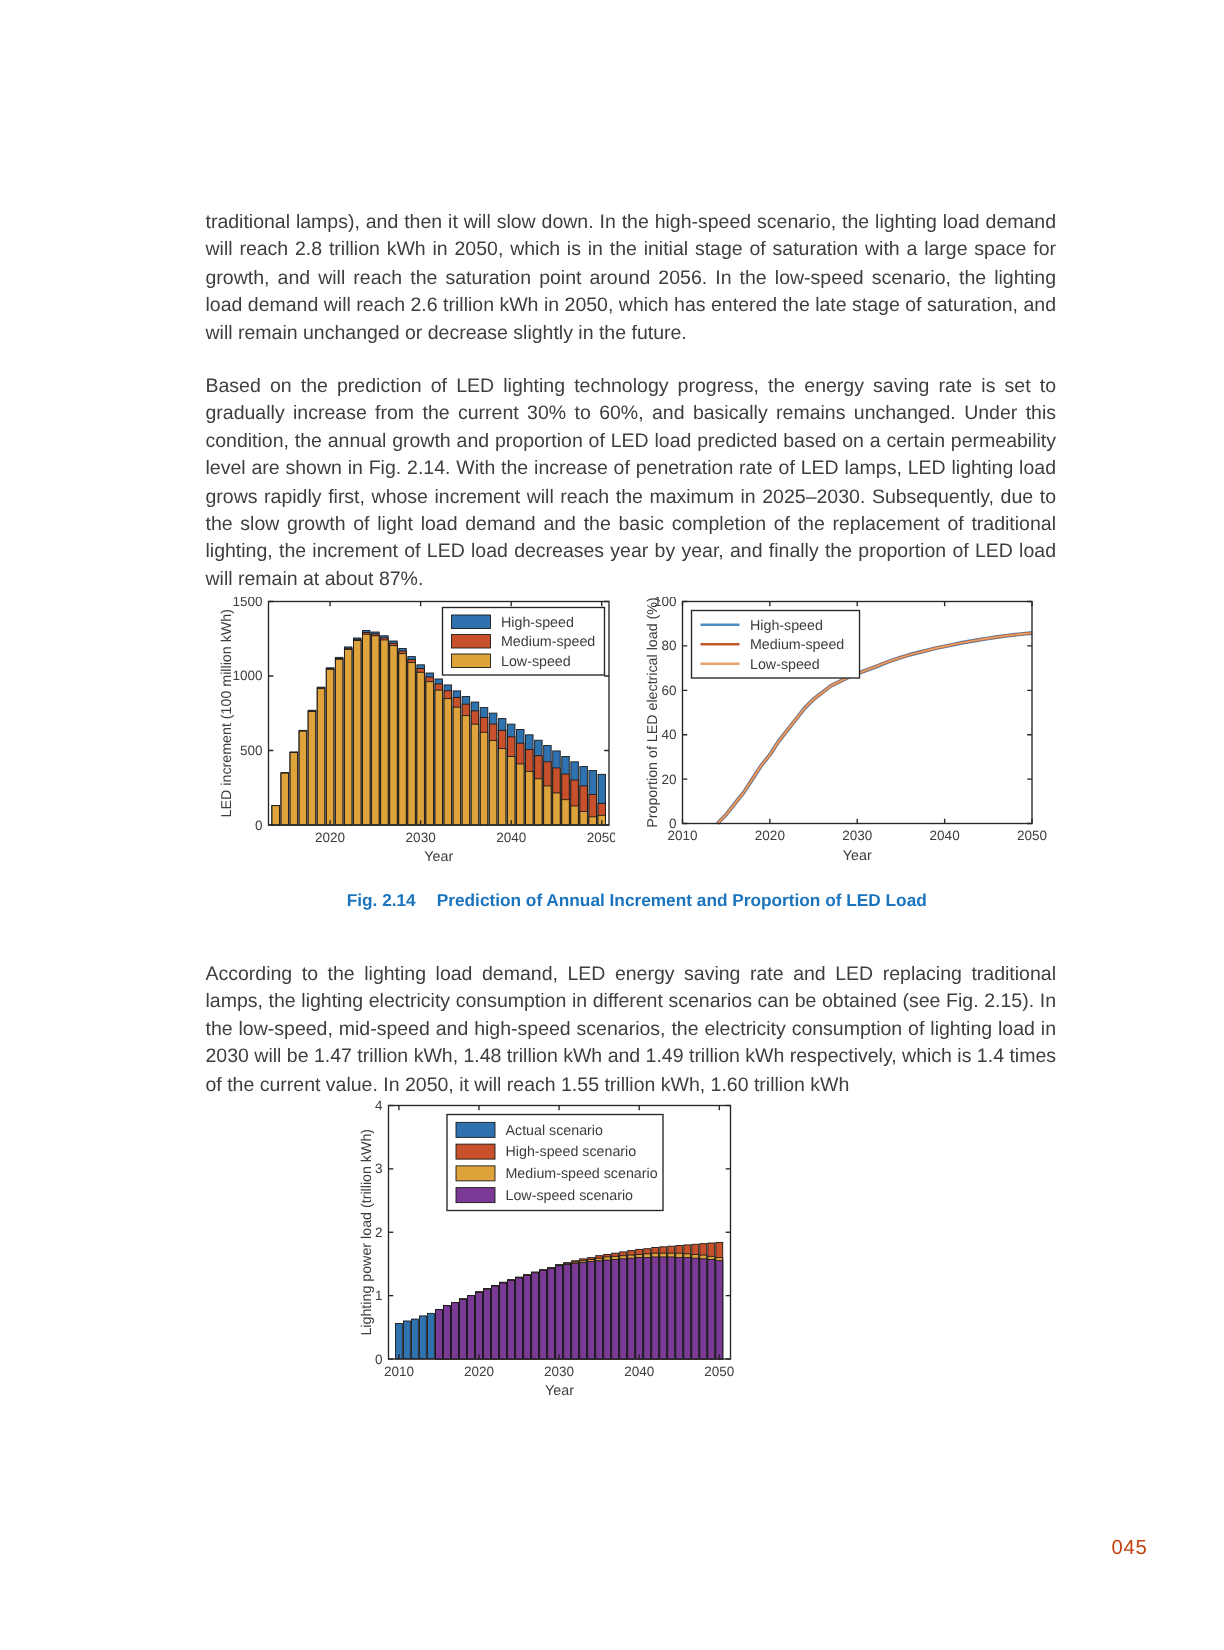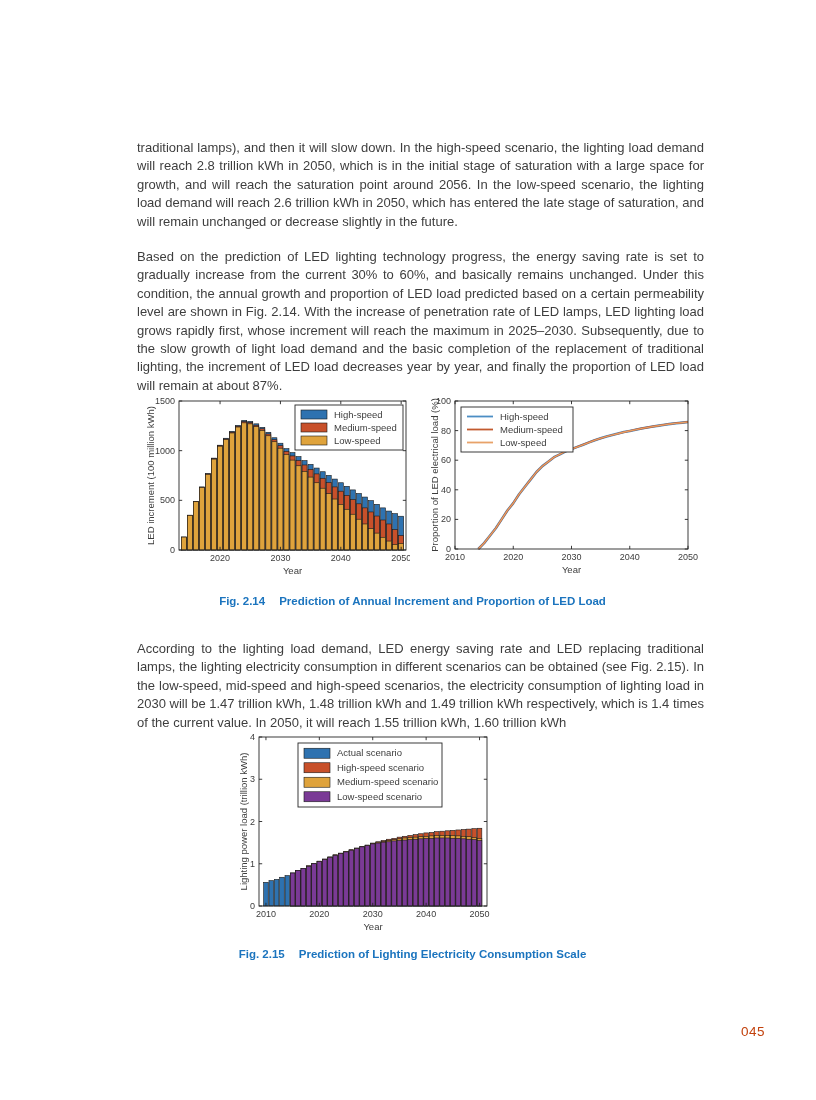--- a/index.html
+++ b/index.html
@@ -1,21 +1,21 @@
 <!DOCTYPE html>
 <html><head>
 <meta charset="utf-8">
 <style>
   html,body{margin:0;padding:0;background:#ffffff;}
   #page{position:relative;width:816px;height:1100px;background:#ffffff;overflow:hidden;
         font-family:"Liberation Sans",sans-serif;color:#3e3e3e;}
   .para{position:absolute;left:137px;width:567px;font-size:13px;line-height:18.4px;
         text-align:justify;color:#3e3e3e;}
   .fig-row{position:absolute;display:flex;gap:20px;}
-  .fig-caption{position:absolute;left:129px;width:567px;text-align:center;
+  .fig-caption{position:absolute;left:141px;width:567px;text-align:center;
         font-size:11.5px;font-weight:bold;color:#1b74be;}
   .fig-caption .cap-label{margin-right:14px;}
   .pagenum{position:absolute;left:741px;top:1024px;font-size:13.5px;color:#c2410c;letter-spacing:0.5px;}
   svg text{font-family:"Liberation Sans",sans-serif;fill:#3c3c3c;}
 </style>
 </head>
 <body>
 
 <div id="page">
 
@@ -383,19 +383,16 @@
         <text x="97" y="28.45" font-size="9.5">Actual scenario</text>
         <rect x="64" y="34.75" width="26" height="10" fill="#c8502a" stroke="#1a1a1a" stroke-width="0.6"></rect>
         <text x="97" y="42.95" font-size="9.5">High-speed scenario</text>
         <rect x="64" y="49.25" width="26" height="10" fill="#dfa33c" stroke="#1a1a1a" stroke-width="0.6"></rect>
         <text x="97" y="57.45" font-size="9.5">Medium-speed scenario</text>
         <rect x="64" y="63.75" width="26" height="10" fill="#7a3a96" stroke="#1a1a1a" stroke-width="0.6"></rect>
         <text x="97" y="71.95" font-size="9.5">Low-speed scenario</text>
       </svg>
   </div>
 
-  <div class="fig-caption" style="top:948px">
-    <span class="cap-label">Fig. 2.15</span><span>Prediction of Lighting Electricity Consumption Scale</span>
-  </div>
 
   <div class="pagenum">045</div>
 
 </div>
 
 </body></html>

